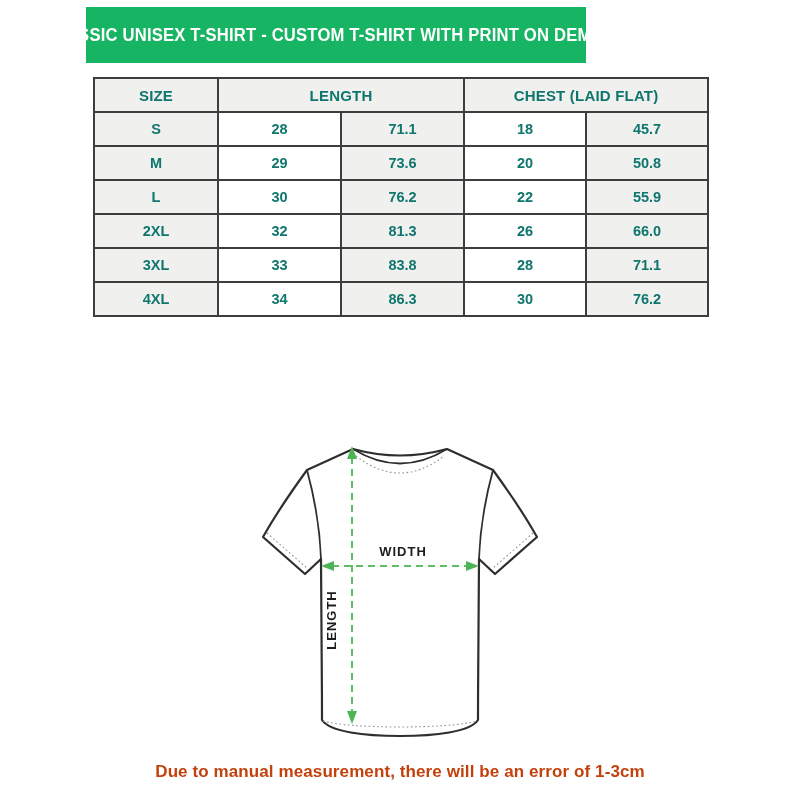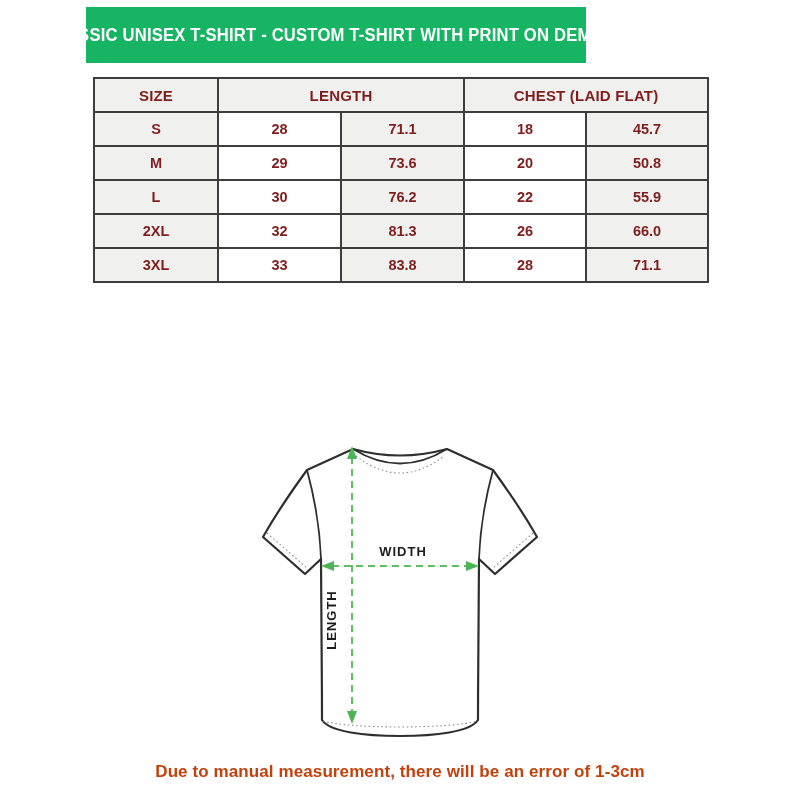--- a/index.html
+++ b/index.html
@@ -20,21 +20,21 @@
     white-space:nowrap; transform:scaleX(.95);
   }
 
   
   table.size-table {
     position:absolute; left:93px; top:77px; width:614px;
     border-collapse:collapse; table-layout:fixed;
   }
   table.size-table th, table.size-table td {
     border:2px solid #3d3d3d; padding:0; text-align:center;
-    font-weight:700; color:#7f1d1d;
+    font-weight:700; color:#0f766e;
   }
   table.size-table thead th {
     height:32px; background:#f0f0ef; font-size:15px; letter-spacing:.2px;
   }
   table.size-table tbody tr { height:34px; }
   table.size-table tbody th { background:#f0f0ef; font-size:14.5px; }
   table.size-table tbody td { font-size:14.5px; }
   table.size-table td.in-col { background:#ffffff; }
   table.size-table td.cm-col { background:#f0f0ef;text-align:center; }
 
@@ -107,20 +107,27 @@
       <td class="in-col">26</td>
       <td class="cm-col">66.0</td>
     </tr>
     <tr>
       <th>3XL</th>
       <td class="in-col">33</td>
       <td class="cm-col">83.8</td>
       <td class="in-col">28</td>
       <td class="cm-col">71.1</td>
     </tr>
+    <tr>
+      <th>4XL</th>
+      <td class="in-col">34</td>
+      <td class="cm-col">86.3</td>
+      <td class="in-col">30</td>
+      <td class="cm-col">76.2</td>
+    </tr>
   </tbody>
 </table>
 
 <div class="shirt-wrap">
   <svg width="300" height="315" viewBox="0 0 300 315" xmlns="http://www.w3.org/2000/svg">
 
     <path class="shirt-outline" d="M 103,16
          L 57,37
          C 41,59 22,88 13,104
          L 55,141

